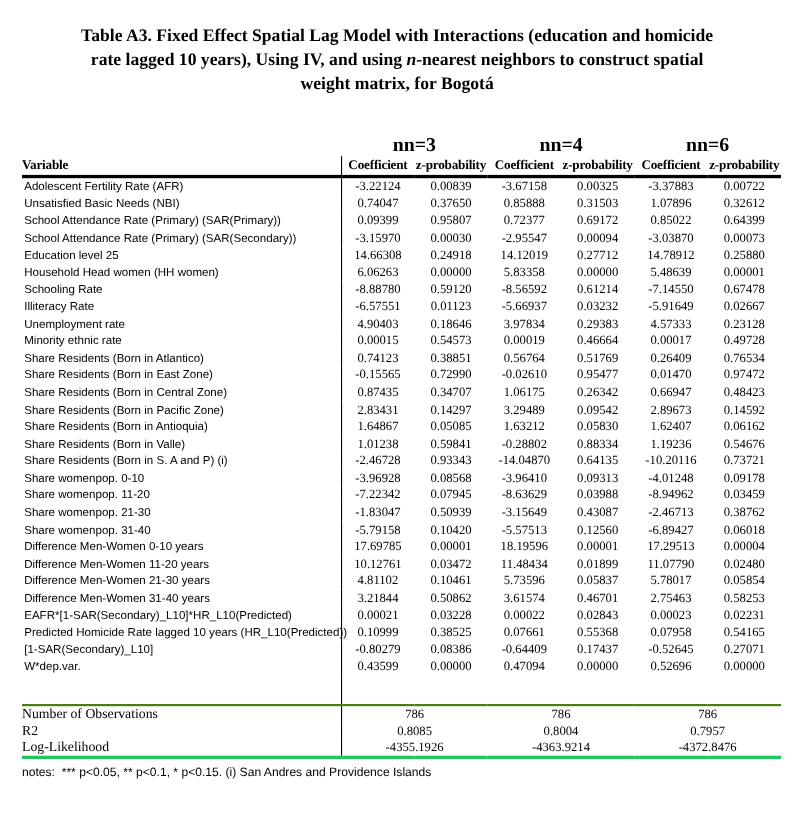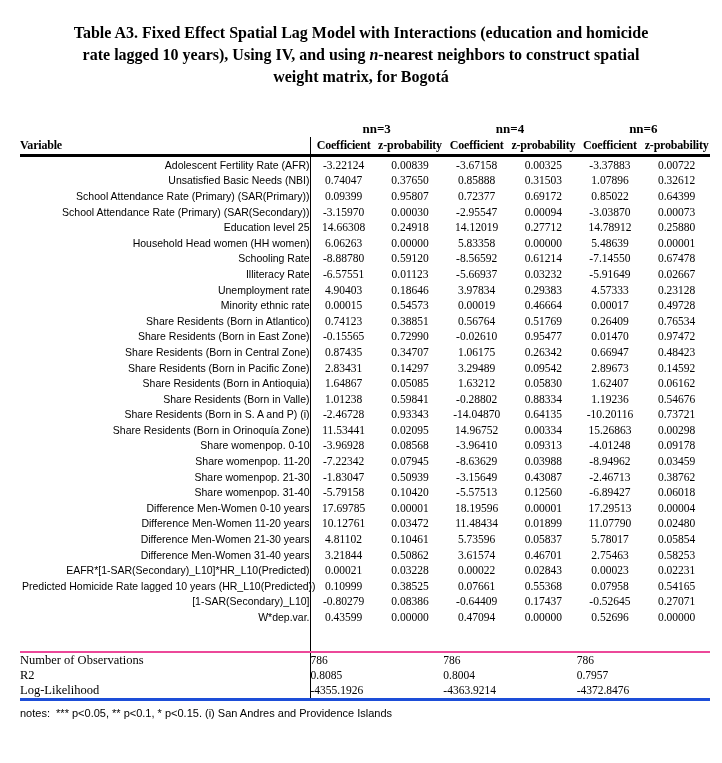--- a/index.html
+++ b/index.html
@@ -35,61 +35,61 @@
   th, td {
     padding: 0;
     margin: 0;
     white-space: nowrap;
     overflow: visible;
     vertical-align: middle;
   }
   tr.group-row th {
     font-family: "Liberation Serif", serif;
     font-weight: bold;
-    font-size: 13px;
+    font-size: 18px;
     height: 16px;
     text-align: center;
   }
   tr.col-row th {
     font-family: "Liberation Serif", serif;
     font-weight: bold;
     font-size: 12px;
     letter-spacing: -0.2px;
     height: 17px;
     text-align: center;
     border-bottom: 3px solid #000;
   }
   tr.col-row th.var-col { text-align: left; margin-left: 24px; }
   .var-col { border-right: 1px solid #000; }
   tbody.data td { height: 15.6px; }
   td.var {
     font-family: "Liberation Sans", sans-serif;
     font-size: 10.5px;
-    text-align: right;
+    text-align: left;
     padding-left: 2px;
   }
   td.num {
     font-family: "Liberation Serif", serif;
     font-size: 11.5px;
     text-align: center;
   }
   tr.spacer-row td { height: 26px; }
   tr.summary-row td { height: 13px; }
   td.sum-label {
     font-family: "Liberation Serif", serif;
     font-size: 12.5px;
     text-align: left;
   }
   td.sum-value {
     font-family: "Liberation Serif", serif;
     font-size: 11.5px;
-    text-align: left;
-  }
-  tr.summary-first td { border-top: 2px solid #ec4899; }
-  tr.summary-last td { border-bottom: 3px solid #1d4ed8; }
+    text-align: center;
+  }
+  tr.summary-first td { border-top: 2px solid #4d7c0f; }
+  tr.summary-last td { border-bottom: 3px solid #22c55e; }
   .notes {
     margin: 6px 0 0 20px;
     font-family: "Liberation Sans", sans-serif;
     font-size: 11px;
     white-space: pre-wrap;
   }
 </style>
 </head>
 <body>
 
@@ -276,29 +276,20 @@
         <tr>
     <td class="var var-col">Share Residents (Born in S. A and P) (i)</td>
     <td class="num">-2.46728</td>
     <td class="num">0.93343</td>
     <td class="num">-14.04870</td>
     <td class="num">0.64135</td>
     <td class="num">-10.20116</td>
     <td class="num">0.73721</td>
   </tr>
         <tr>
-    <td class="var var-col">Share Residents (Born in Orinoquía Zone)</td>
-    <td class="num">11.53441</td>
-    <td class="num">0.02095</td>
-    <td class="num">14.96752</td>
-    <td class="num">0.00334</td>
-    <td class="num">15.26863</td>
-    <td class="num">0.00298</td>
-  </tr>
-        <tr>
     <td class="var var-col">Share womenpop. 0-10</td>
     <td class="num">-3.96928</td>
     <td class="num">0.08568</td>
     <td class="num">-3.96410</td>
     <td class="num">0.09313</td>
     <td class="num">-4.01248</td>
     <td class="num">0.09178</td>
   </tr>
         <tr>
     <td class="var var-col">Share womenpop. 11-20</td>

